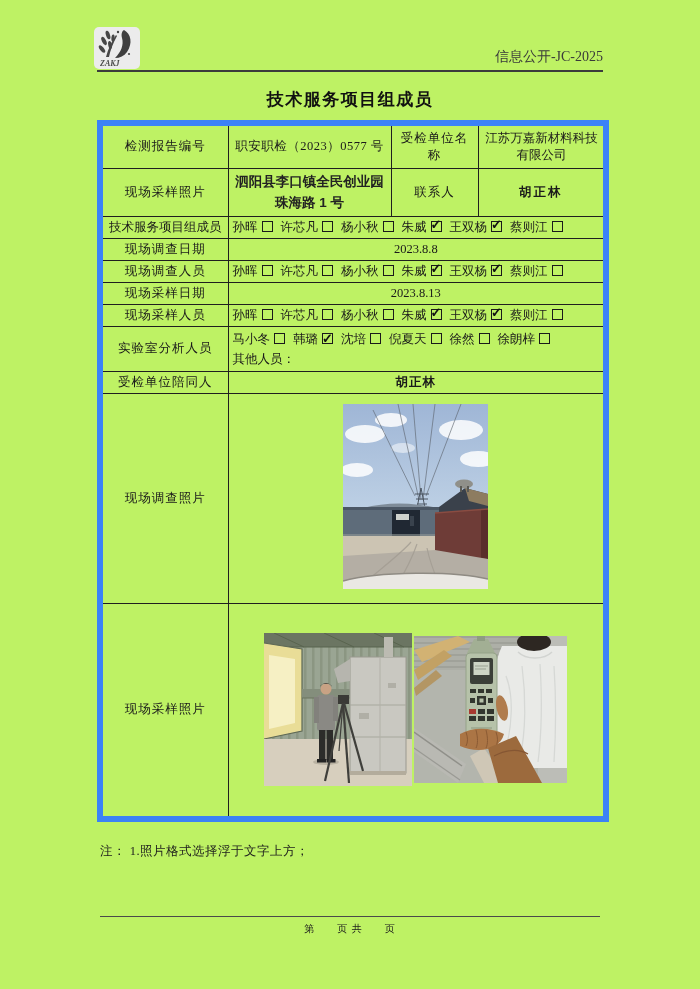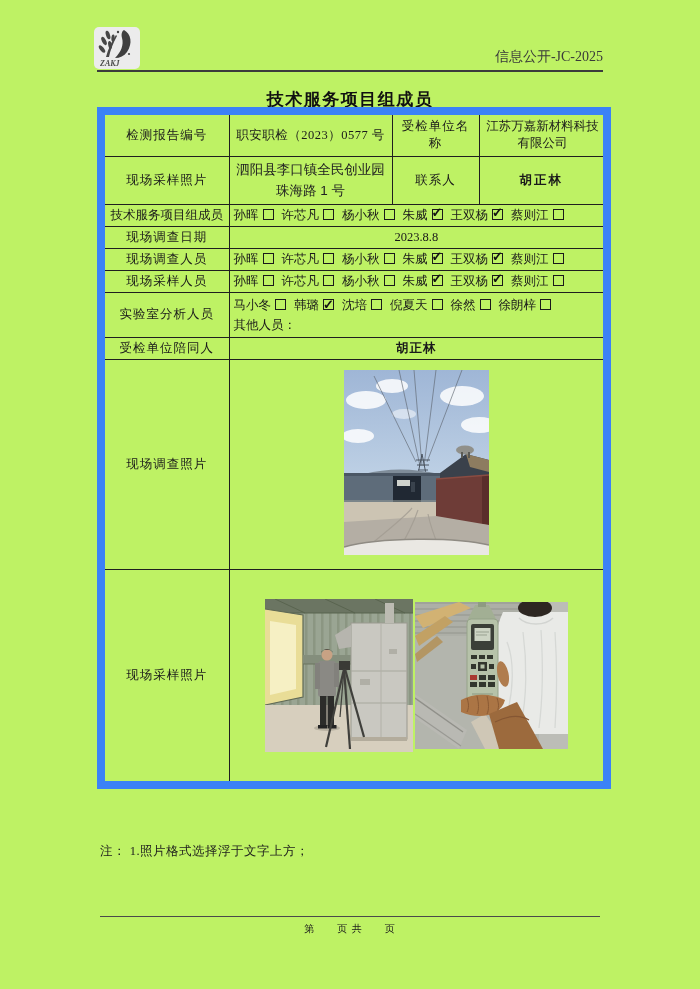--- a/index.html
+++ b/index.html
@@ -28,39 +28,39 @@
     width: 506px; height: 2px; background: #3c3c3c;
   }
   
   .doc-title {
     position: absolute; left: 97px; top: 88px; width: 506px;
     text-align: center; font-size: 17px; font-weight: bold;
     letter-spacing: 1.5px; color: #111;
   }
   
   table.report {
-    position: absolute; left: 97px; top: 107px;
+    position: absolute; left: 97px; top: 120px;
     width: 506px; border-collapse: collapse; table-layout: fixed;
-    border: 8px solid #3b82f6;
+    border: 6px solid #3b82f6;
   }
   table.report td {
     border: 1px solid #1f1f1f;
     font-size: 12.5px; color: #1a1a1a;
     padding: 2px 4px; vertical-align: middle;
   }
   td.lab-col { text-align: center; letter-spacing: 1px; padding: 2px 1px; }
   td.lab-col.tight { letter-spacing: 0; }
   td.center { text-align: center; }
   td.members-cell { text-align: left; padding-left: 15px; }
   .report-no { text-align: center; letter-spacing: 0.5px; }
   .org-name-wrap { width: 118px; margin: 0 auto; text-align: center; line-height: 17px; }
   .addr-wrap {
     width: 154px; margin: 0 auto; text-align: center;
     font-family: "Liberation Sans", "DejaVu Sans", sans-serif;
-    font-weight: normal; font-size: 13.5px; line-height: 21px; color: #222;
+    font-weight: bold; font-size: 13.5px; line-height: 21px; color: #222;
   }
   .contact-val { font-weight: bold; font-size: 15px; letter-spacing: 2px; text-align: center; }
   .escort-val { font-weight: bold; font-size: 13px; letter-spacing: 1px; text-align: center; }
   .member { margin-right: 8px; white-space: nowrap; text-align: center; }
   .cb {
     display: inline-block; width: 11px; height: 11px;
     border: 1.5px solid #1a1a1a; margin-left: 4px;
     vertical-align: -1px; position: relative;
   }
   .cb[data-checked="true"]::after {
@@ -155,20 +155,24 @@
       </tr>
       <tr class="r4">
         <td class="lab-col">现场调查日期</td>
         <td class="center" colspan="3">2023.8.8</td>
       </tr>
       <tr class="r5">
         <td class="lab-col">现场调查人员</td>
         <td class="members-cell" colspan="3">
           <span class="member"><span>孙晖</span><span class="cb" data-checked="false"></span></span><span class="member"><span>许芯凡</span><span class="cb" data-checked="false"></span></span><span class="member"><span>杨小秋</span><span class="cb" data-checked="false"></span></span><span class="member"><span>朱威</span><span class="cb" data-checked="true"></span></span><span class="member"><span>王双杨</span><span class="cb" data-checked="true"></span></span><span class="member"><span>蔡则江</span><span class="cb" data-checked="false"></span></span>
         </td>
+      </tr>
+      <tr class="r6">
+        <td class="lab-col">现场采样日期</td>
+        <td class="center" colspan="3">2023.8.13</td>
       </tr>
       <tr class="r7">
         <td class="lab-col">现场采样人员</td>
         <td class="members-cell" colspan="3">
           <span class="member"><span>孙晖</span><span class="cb" data-checked="false"></span></span><span class="member"><span>许芯凡</span><span class="cb" data-checked="false"></span></span><span class="member"><span>杨小秋</span><span class="cb" data-checked="false"></span></span><span class="member"><span>朱威</span><span class="cb" data-checked="true"></span></span><span class="member"><span>王双杨</span><span class="cb" data-checked="true"></span></span><span class="member"><span>蔡则江</span><span class="cb" data-checked="false"></span></span>
         </td>
       </tr>
       <tr class="r8">
         <td class="lab-col">实验室分析人员</td>
         <td class="members-cell" colspan="3">

